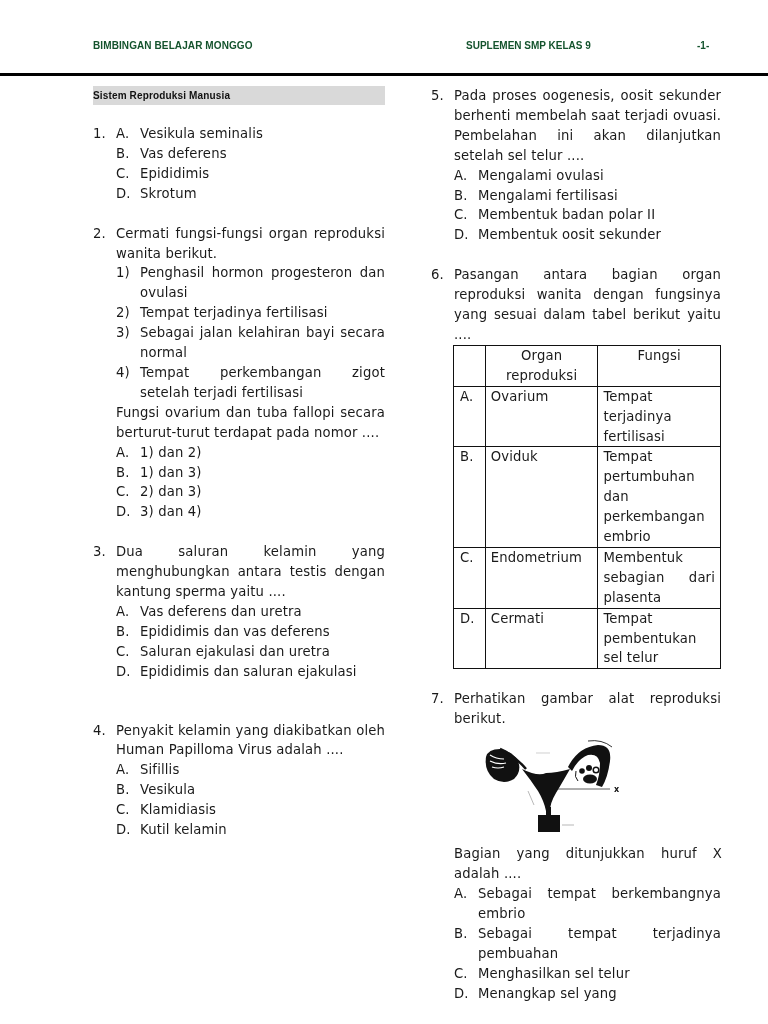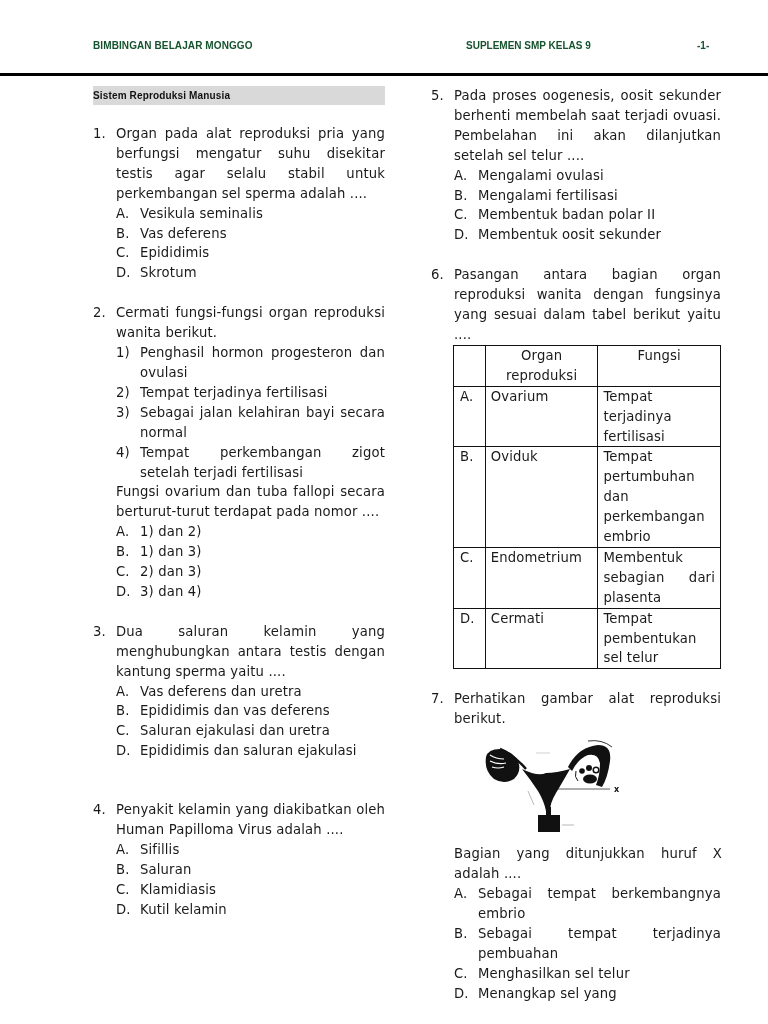--- a/index.html
+++ b/index.html
@@ -45,21 +45,20 @@
   <span class="mid">SUPLEMEN SMP KELAS 9</span>
   <span class="right">-1-</span>
 </div>
 <div class="rule"></div>
 
 <div class="col col-left">
   <div class="section-title">Sistem Reproduksi Manusia</div>
 
   <div class="q" style="margin-bottom:20px;">
     <span class="num">1.</span>
-    <div class="stem">Organ pada alat reproduksi pria yang berfungsi mengatur suhu disekitar testis agar selalu stabil untuk perkembangan sel sperma adalah ....</div>
     <div class="opts">
       <div class="opt"><span class="letter">A.</span><span>Vesikula seminalis</span></div>
       <div class="opt"><span class="letter">B.</span><span>Vas deferens</span></div>
       <div class="opt"><span class="letter">C.</span><span>Epididimis</span></div>
       <div class="opt"><span class="letter">D.</span><span>Skrotum</span></div>
     </div>
   </div>
 
   <div class="q" style="margin-bottom:20px;">
     <span class="num">2.</span>
@@ -88,21 +87,21 @@
       <div class="opt"><span class="letter">C.</span><span>Saluran ejakulasi dan uretra</span></div>
       <div class="opt"><span class="letter">D.</span><span>Epididimis dan saluran ejakulasi</span></div>
     </div>
   </div>
 
   <div class="q">
     <span class="num">4.</span>
     <div class="stem">Penyakit kelamin yang diakibatkan oleh Human Papilloma Virus adalah ....</div>
     <div class="opts">
       <div class="opt"><span class="letter">A.</span><span>Sifillis</span></div>
-      <div class="opt"><span class="letter">B.</span><span>Saluran</span></div>
+      <div class="opt"><span class="letter">B.</span><span>Vesikula</span></div>
       <div class="opt"><span class="letter">C.</span><span>Klamidiasis</span></div>
       <div class="opt"><span class="letter">D.</span><span>Kutil kelamin</span></div>
     </div>
   </div>
 </div>
 
 <div class="col col-right">
 
   <div class="q" style="margin-bottom:20px;">
     <span class="num">5.</span>

